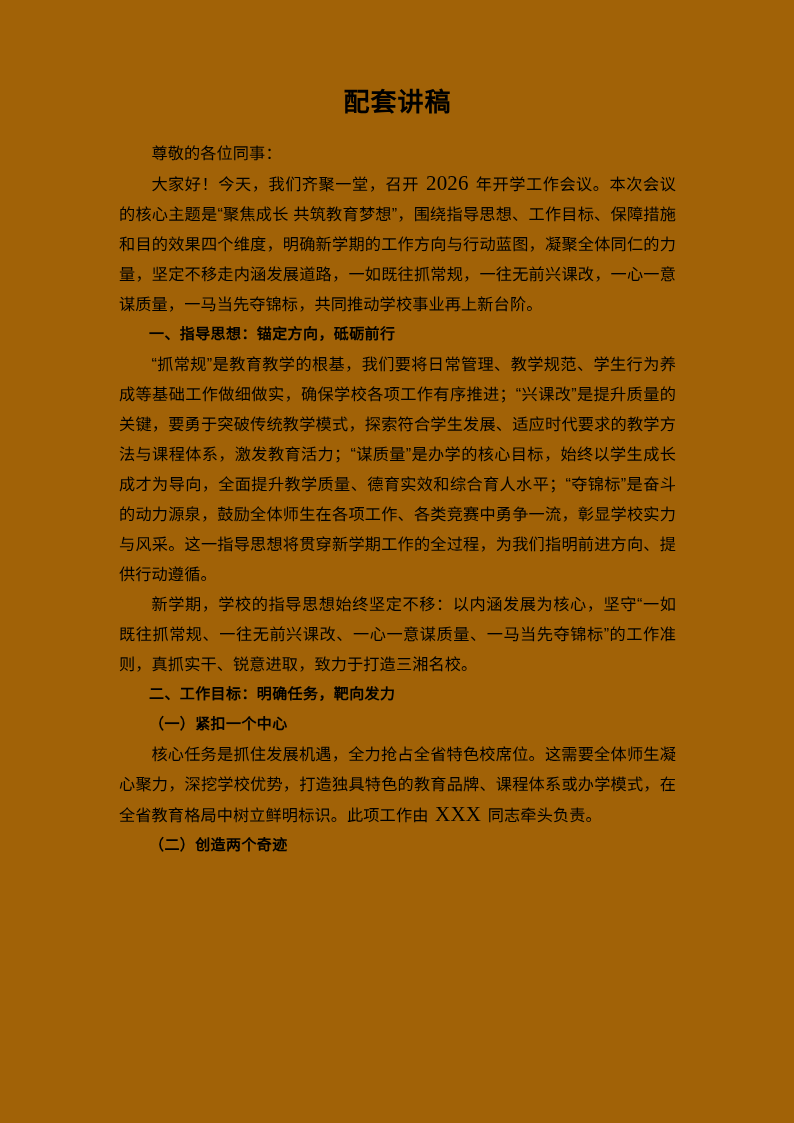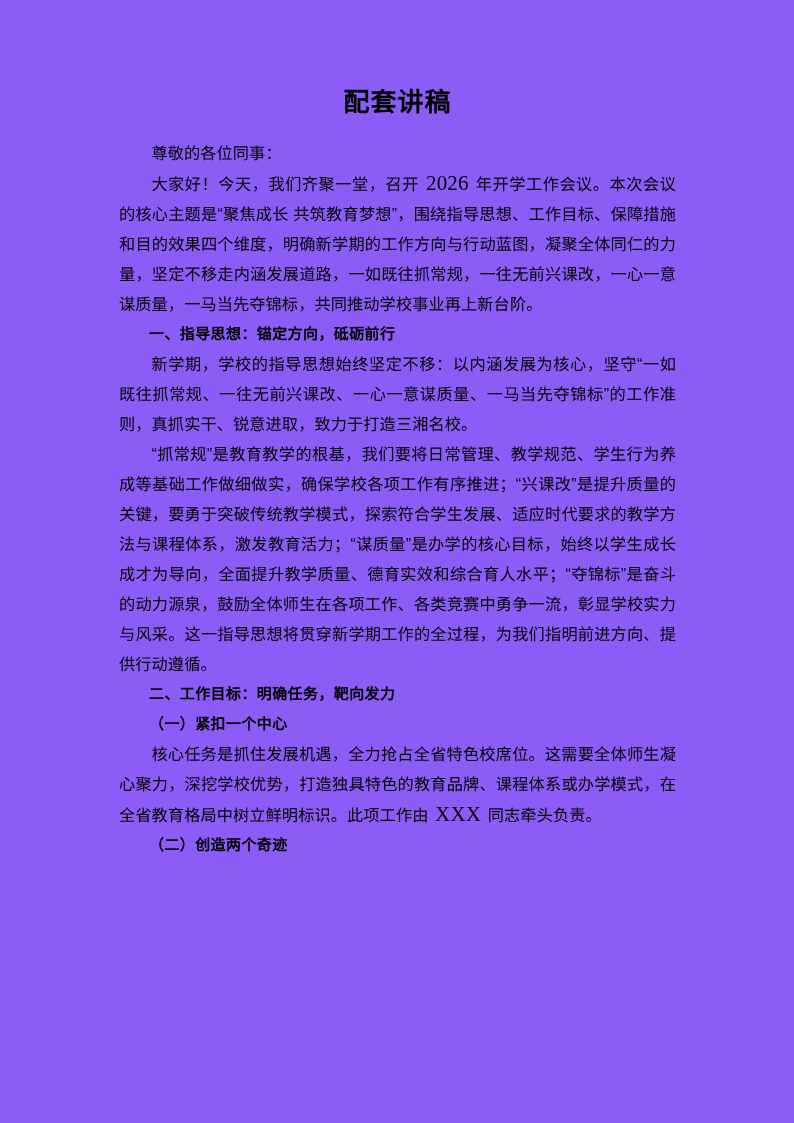--- a/index.html
+++ b/index.html
@@ -10,21 +10,21 @@
   }
   body {
     font-family: "Liberation Sans", "DejaVu Sans", sans-serif;
     color: #000000;
     -webkit-font-smoothing: none;
   }
   .page {
     position: relative;
     width: 794px;
     height: 1123px;
-    background: #8b5cf6;
+    background: #a16207;
     overflow: hidden;
     box-sizing: border-box;
   }
   .content {
     position: absolute;
     left: 119px;
     top: 86px;
     width: 557px;
   }
 
@@ -97,23 +97,23 @@
   <div class="content">
 
     <h1 class="doc-title">配套讲稿</h1>
 
     <p class="para indent">尊敬的各位同事：</p>
 
     <p class="para indent">大家好！今天，我们齐聚一堂，召开 <span class="lat">2026</span> 年开学工作会议。本次会议的核心主题是“聚焦成长 共筑教育梦想”，围绕指导思想、工作目标、保障措施和目的效果四个维度，明确新学期的工作方向与行动蓝图，凝聚全体同仁的力量，坚定不移走内涵发展道路，一如既往抓常规，一往无前兴课改，一心一意谋质量，一马当先夺锦标，共同推动学校事业再上新台阶。</p>
 
     <p class="heading">一、指导思想：锚定方向，砥砺前行</p>
 
+    <p class="para indent">“抓常规”是教育教学的根基，我们要将日常管理、教学规范、学生行为养成等基础工作做细做实，确保学校各项工作有序推进；“兴课改”是提升质量的关键，要勇于突破传统教学模式，探索符合学生发展、适应时代要求的教学方法与课程体系，激发教育活力；“谋质量”是办学的核心目标，始终以学生成长成才为导向，全面提升教学质量、德育实效和综合育人水平；“夺锦标”是奋斗的动力源泉，鼓励全体师生在各项工作、各类竞赛中勇争一流，彰显学校实力与风采。这一指导思想将贯穿新学期工作的全过程，为我们指明前进方向、提供行动遵循。</p>
+
     <p class="para indent">新学期，学校的指导思想始终坚定不移：以内涵发展为核心，坚守“一如既往抓常规、一往无前兴课改、一心一意谋质量、一马当先夺锦标”的工作准则，真抓实干、锐意进取，致力于打造三湘名校。</p>
-
-    <p class="para indent">“抓常规”是教育教学的根基，我们要将日常管理、教学规范、学生行为养成等基础工作做细做实，确保学校各项工作有序推进；“兴课改”是提升质量的关键，要勇于突破传统教学模式，探索符合学生发展、适应时代要求的教学方法与课程体系，激发教育活力；“谋质量”是办学的核心目标，始终以学生成长成才为导向，全面提升教学质量、德育实效和综合育人水平；“夺锦标”是奋斗的动力源泉，鼓励全体师生在各项工作、各类竞赛中勇争一流，彰显学校实力与风采。这一指导思想将贯穿新学期工作的全过程，为我们指明前进方向、提供行动遵循。</p>
 
     <p class="heading">二、工作目标：明确任务，靶向发力</p>
 
 
     <p class="subheading">（一）紧扣一个中心</p>
 
     <p class="para indent">核心任务是抓住发展机遇，全力抢占全省特色校席位。这需要全体师生凝心聚力，深挖学校优势，打造独具特色的教育品牌、课程体系或办学模式，在全省教育格局中树立鲜明标识。此项工作由 <span class="lat">XXX</span> 同志牵头负责。</p>
 
     <p class="subheading">（二）创造两个奇迹</p>
 

